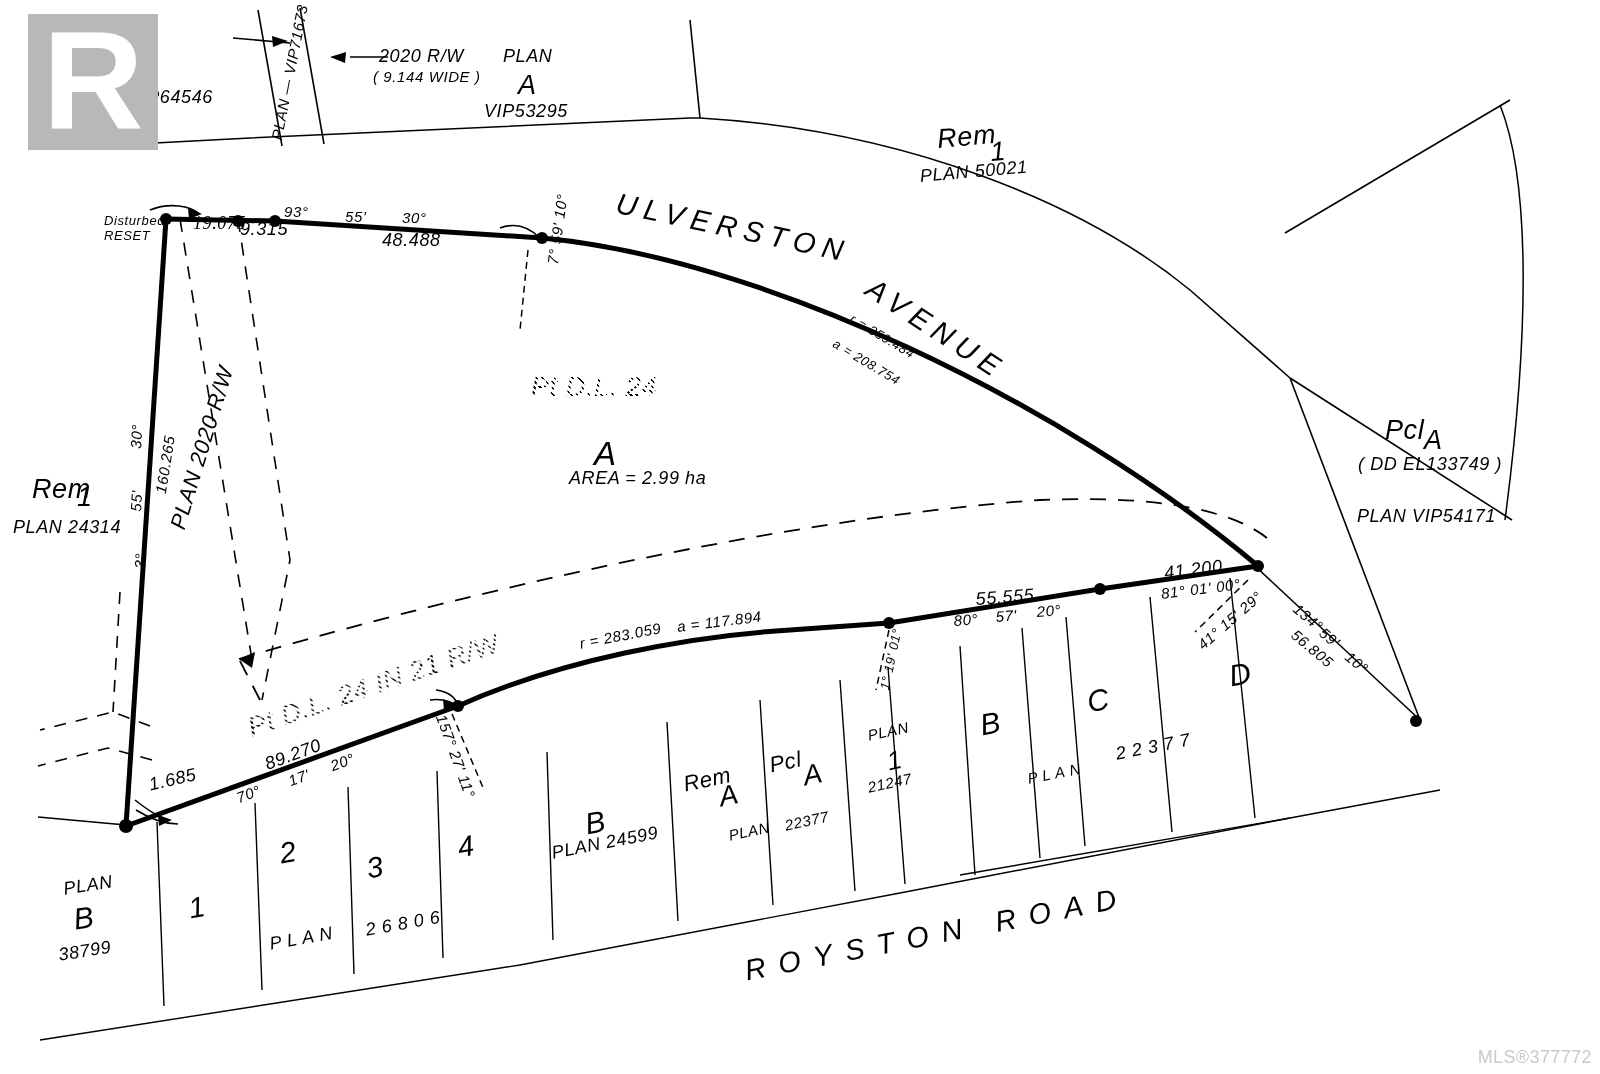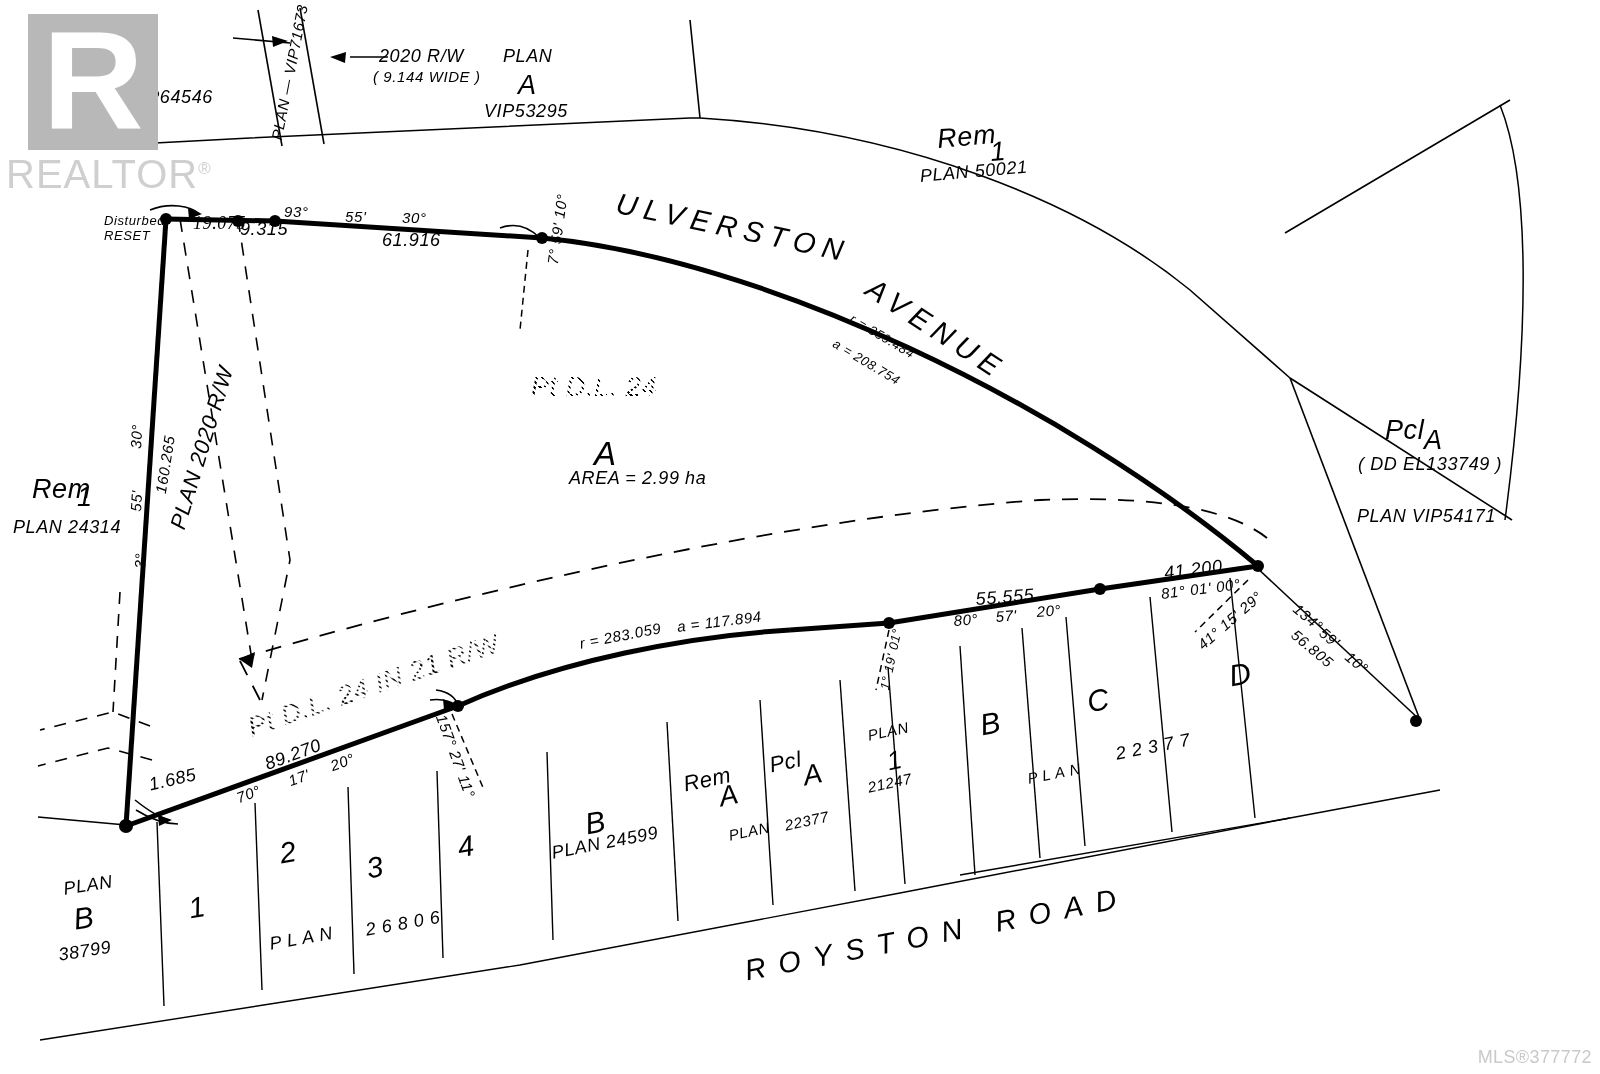--- a/index.html
+++ b/index.html
@@ -267,21 +267,21 @@
   <div class="lbl med" style="left:1357px; top:474px;margin-top:32px;">PLAN  VIP54171</div>
 
   <div class="lbl xs" style="left:104px; top:213px;">Disturbed,</div>
   <div class="lbl xs" style="left:104px; top:228px;">RESET</div>
 
   <div class="lbl med" style="left:193px; top:213px;font-family:Liberation Serif, serif;">19.075</div>
   <div class="lbl med" style="left:240px; top:219px;font-style:italic;">9.315</div>
   <div class="lbl sm" style="left:284px; top:203px;">93°</div>
   <div class="lbl sm" style="left:345px; top:208px;">55'</div>
   <div class="lbl sm" style="left:402px; top:209px;">30°</div>
-  <div class="lbl med" style="left:382px; top:230px;">61.916</div>
+  <div class="lbl med" style="left:382px; top:230px;">48.488</div>
 
   <div class="lbl sm" style="left:544px; top:263px; transform:rotate(-82deg); transform-origin:0 0;">7° 59' 10°</div>
 
   <div class="lbl road" style="left:620px; top:187px; transform:rotate(12deg);">ULVERSTON</div>
   <div class="lbl road" style="left:878px; top:272px; transform:rotate(33deg);">AVENUE</div>
 
   <div class="lbl xs" style="left:855px; top:311px; transform:rotate(31deg);">r = 359.484</div>
   <div class="lbl xs" style="left:838px; top:336px; transform:rotate(31deg);">a = 208.754</div>
 
   <div class="lbl big stipple" style="left:531px; top:372px;">Pt D.L. 24</div>
@@ -356,18 +356,17 @@
   <div class="lbl" style="left:1084px; top:686px; font-size:30px; transform:rotate(-11deg);">C</div>
   <div class="lbl" style="left:1226px; top:660px; font-size:30px; transform:rotate(-11deg);">D</div>
   <div class="lbl sm" style="left:1026px; top:770px; transform:rotate(-11deg);">P L A N</div>
   <div class="lbl med" style="left:1114px; top:744px; transform:rotate(-11deg);">2 2 3 7 7</div>
 
   <div class="lbl road" style="left:742px; top:955px; transform:rotate(-11deg); letter-spacing:13px;">ROYSTON  ROAD</div>
 
   <div id="realtor-watermark">
     <div class="rbox"></div>
     <div class="rglyph">R</div>
-    <div class="rword"><span>REALTOR</span><span class="rreg">®</span></div>
   </div>
 
   <div id="mls-id">MLS®377772</div>
 
 </div>
 
 </body></html>

